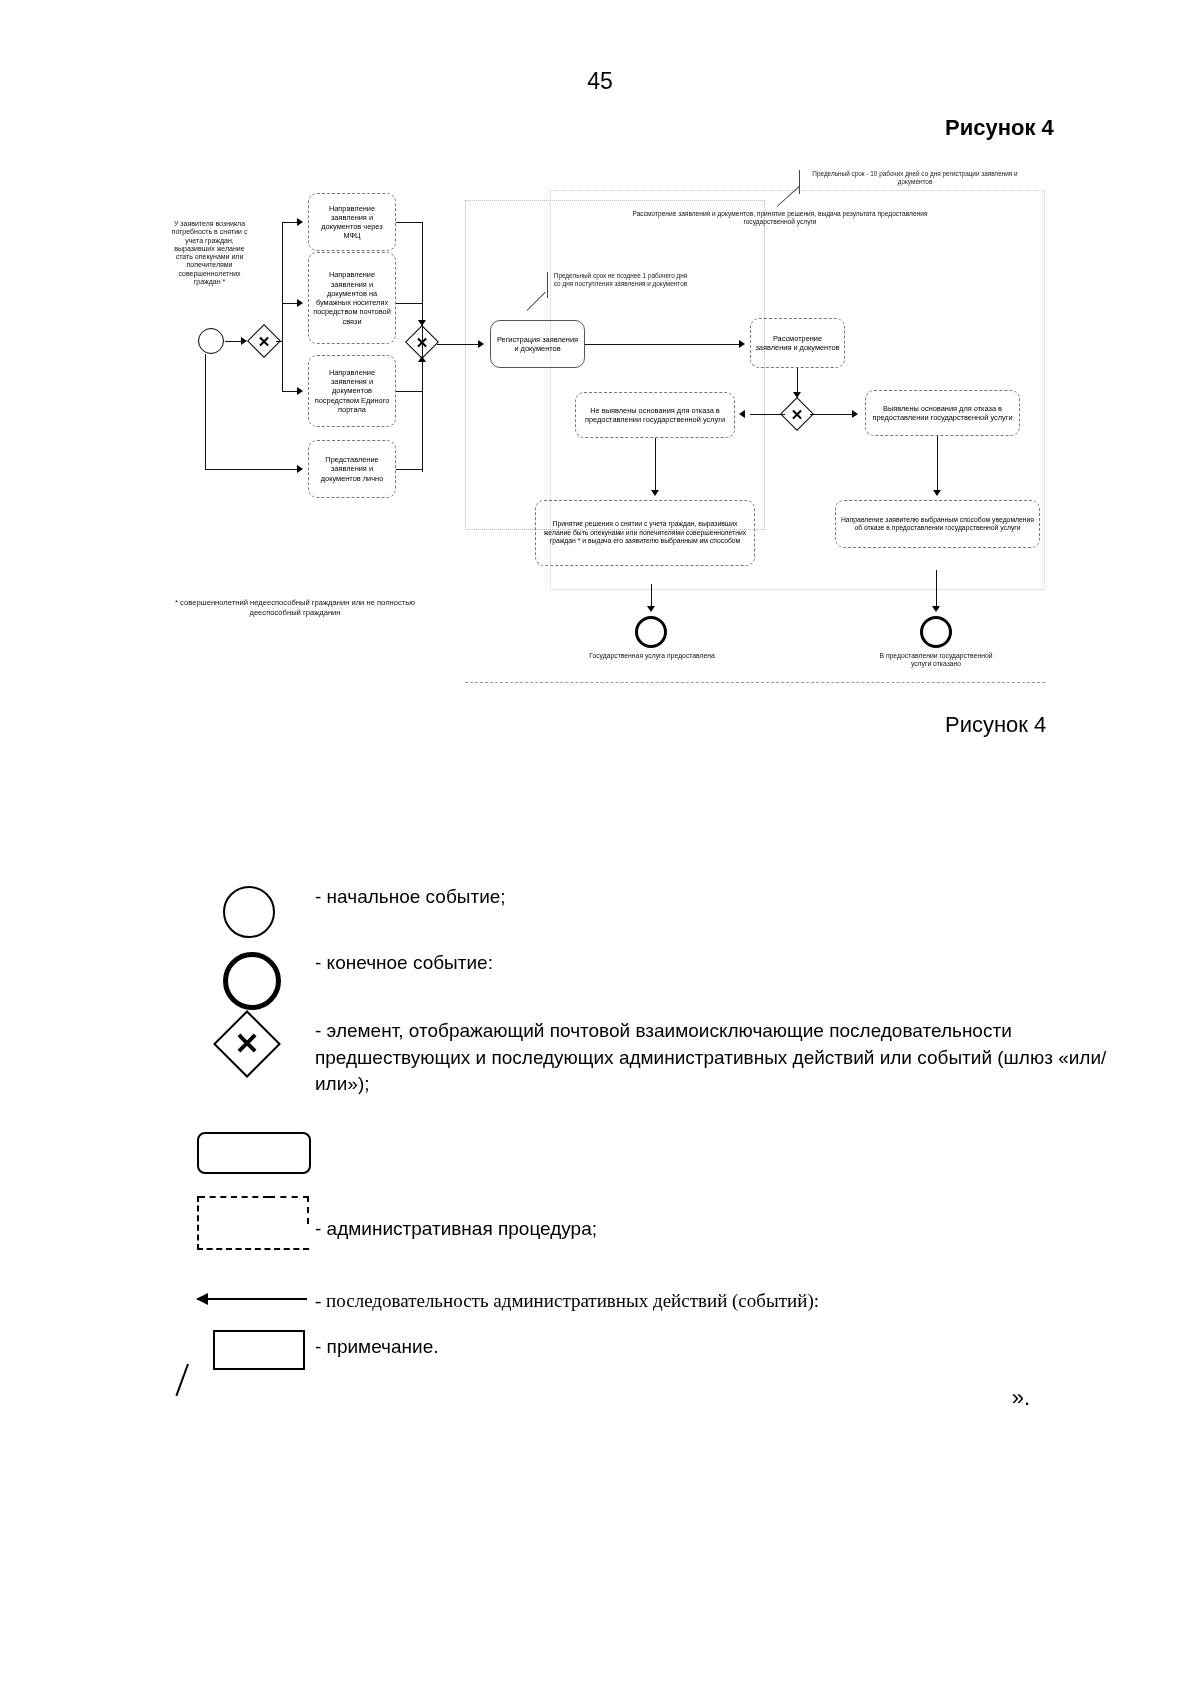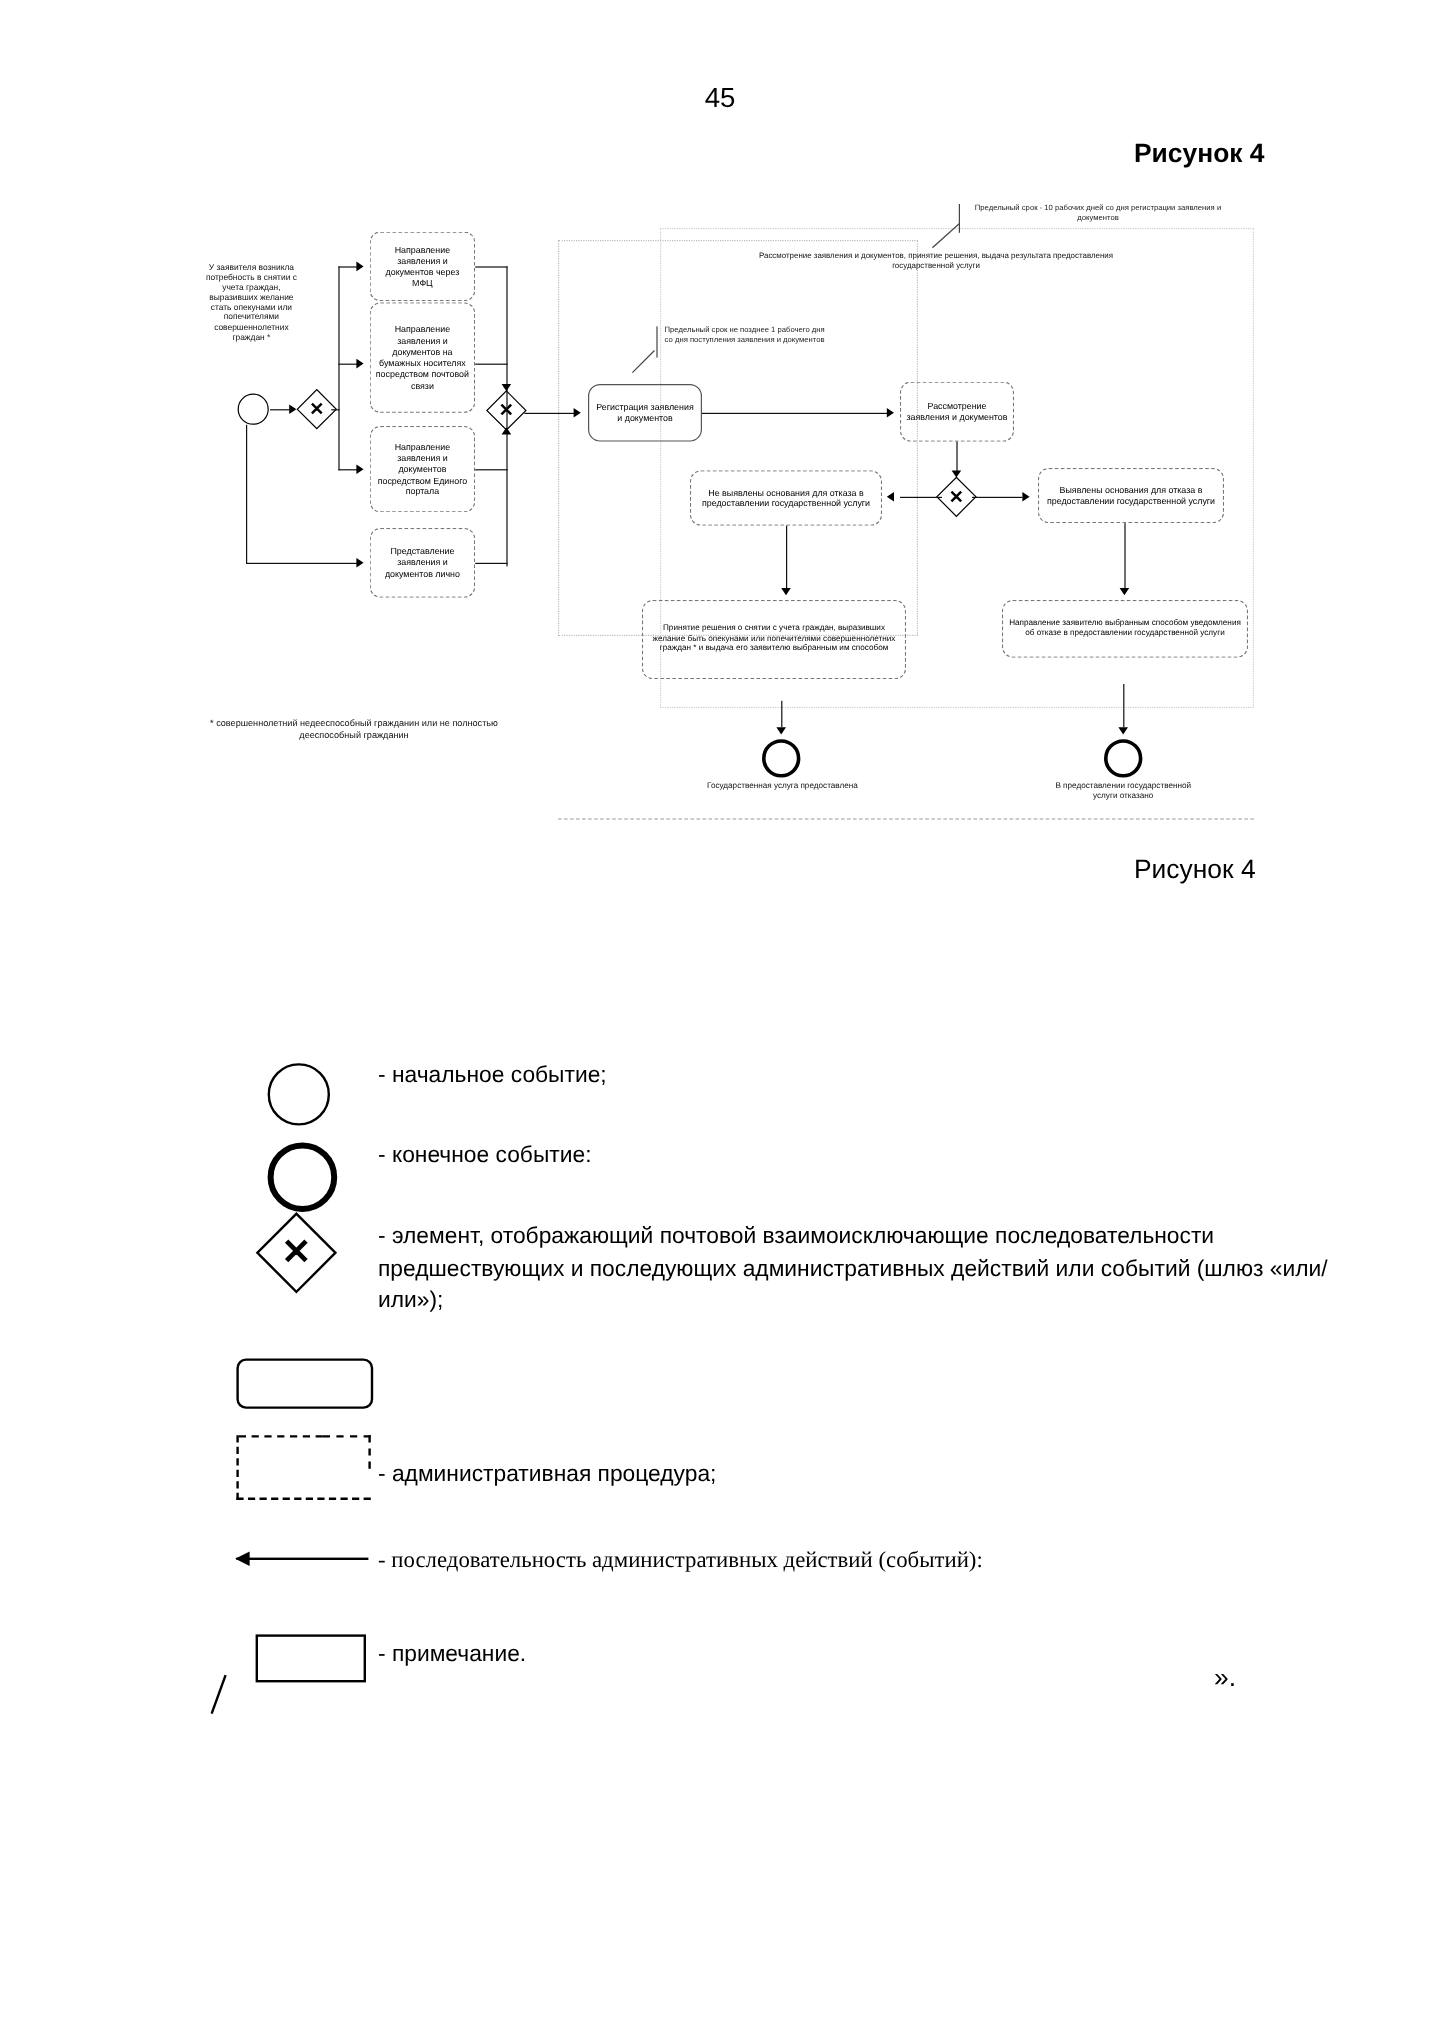--- a/index.html
+++ b/index.html
@@ -249,21 +249,21 @@
       <div class="ltxt" style="padding-top:28px;">- административная процедура;</div>
     </div>
 
     <div class="lrow" style="top:392px;left:0px;width:1000px;">
       <div class="lsym">
           <div class="s-arrow"></div>
         </div>
       <div class="ltxt" style="padding-top:16px;font-family:Liberation Serif, serif;">- последовательность административных действий (событий):</div>
     </div>
 
-    <div class="lrow" style="top:476px;left:0px;width:1000px;">
+    <div class="lrow" style="top:444px;left:0px;width:1000px;">
       <div class="lsym" style="height:80px;">
         <div class="s-noterect"></div>
         <div class="s-noteline"></div>
       </div>
       <div class="ltxt" style="padding-top:10px;">- примечание.</div>
     </div>
 
   </div>
 
   <div class="closing">».</div>

